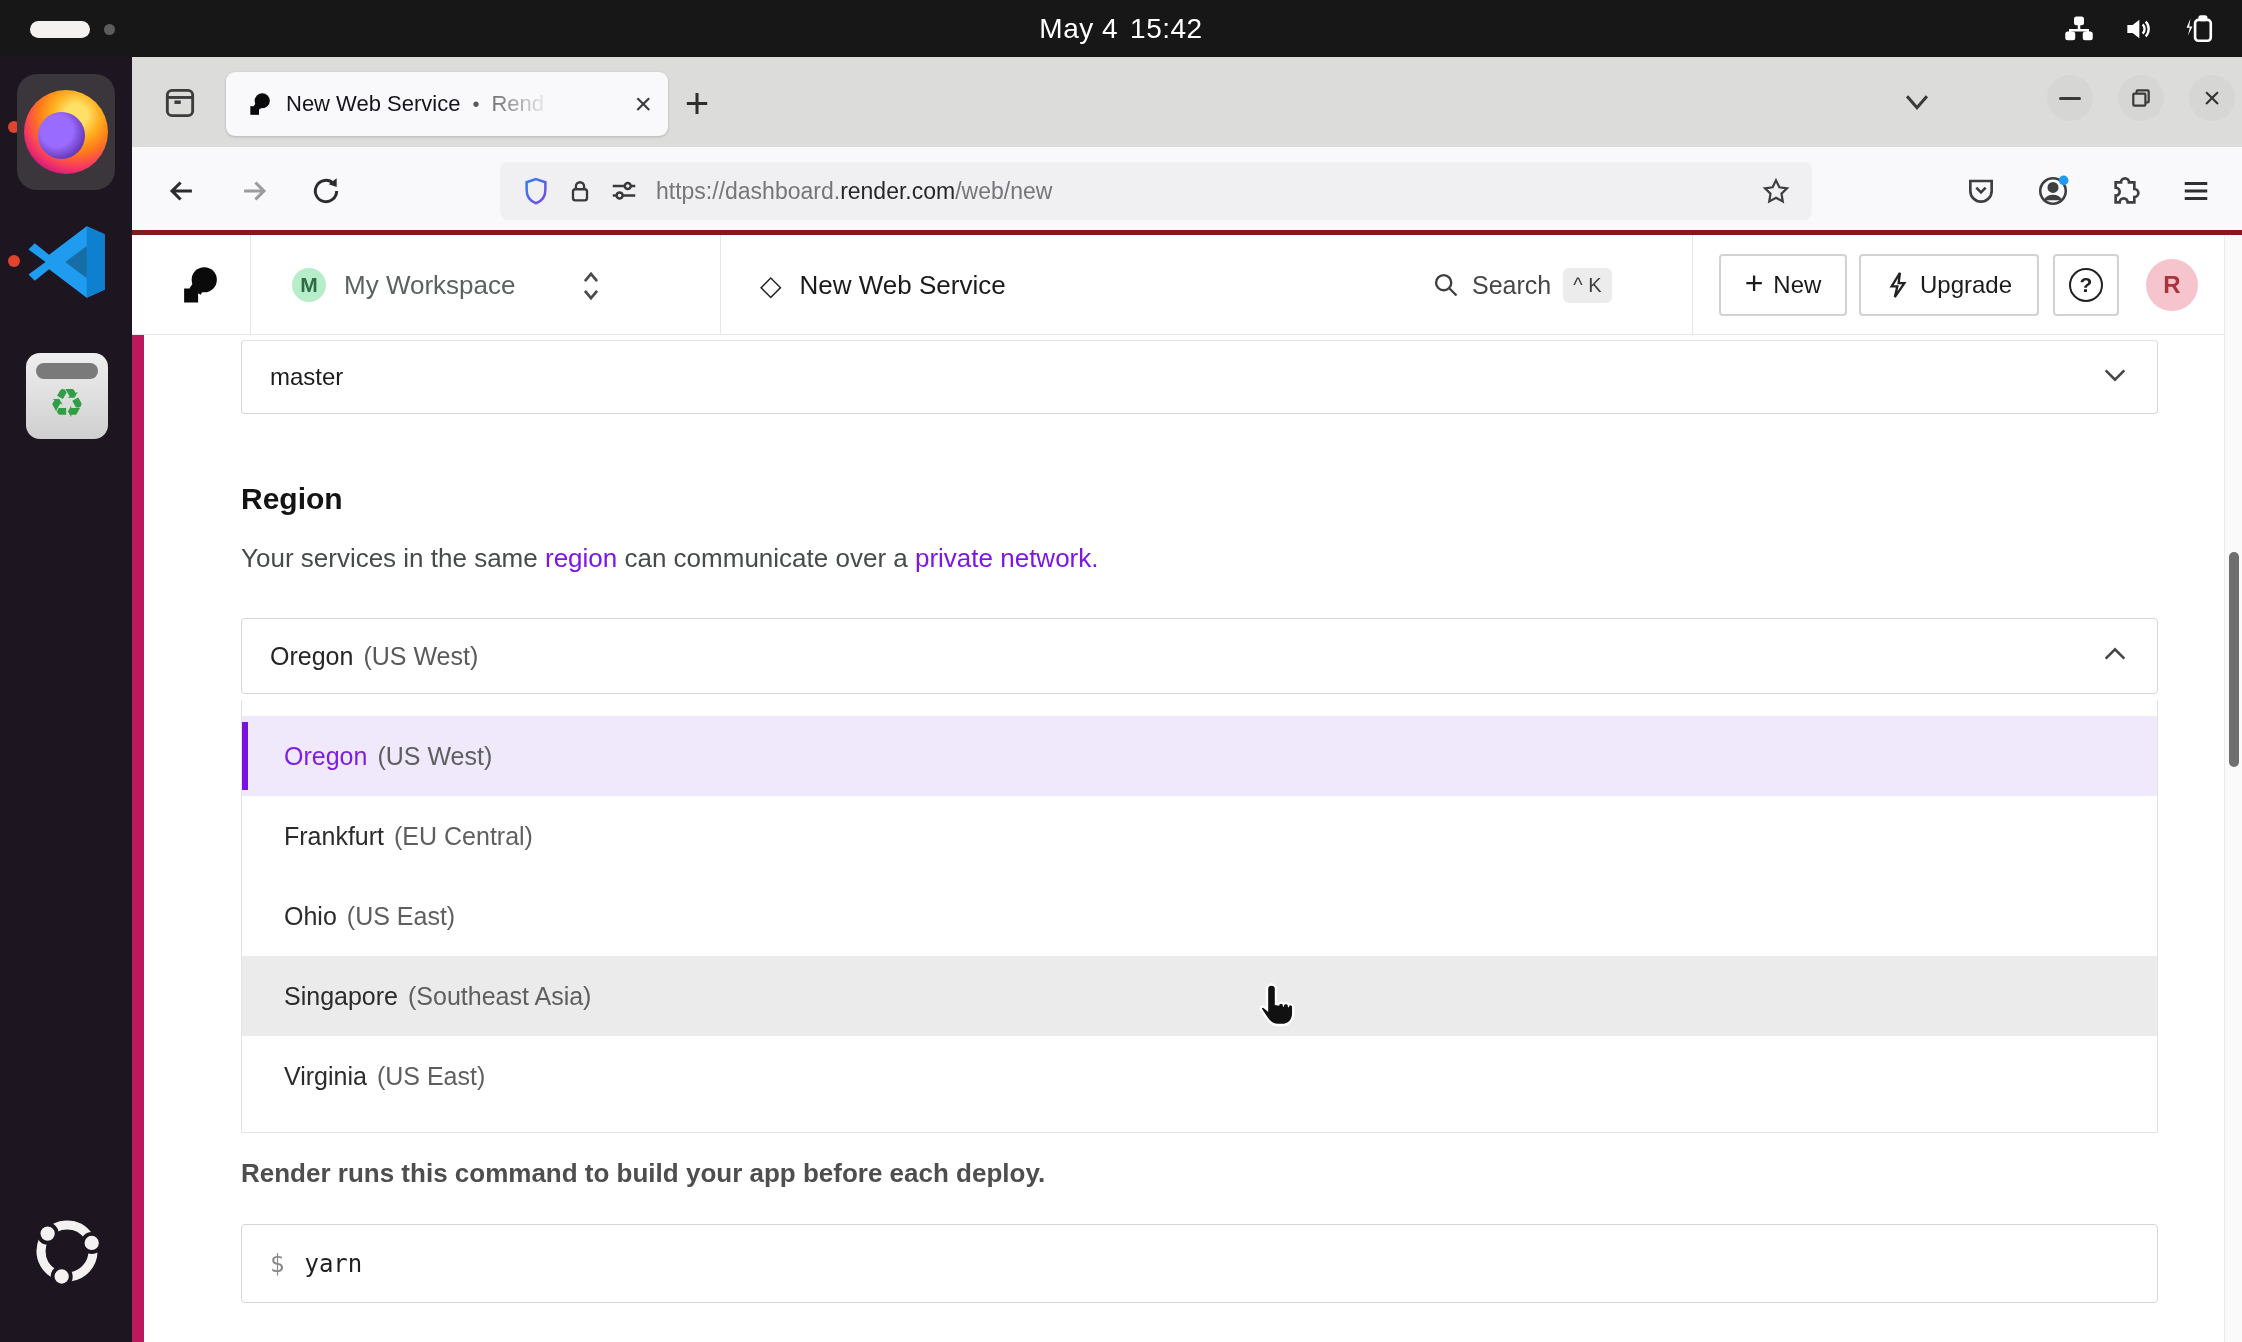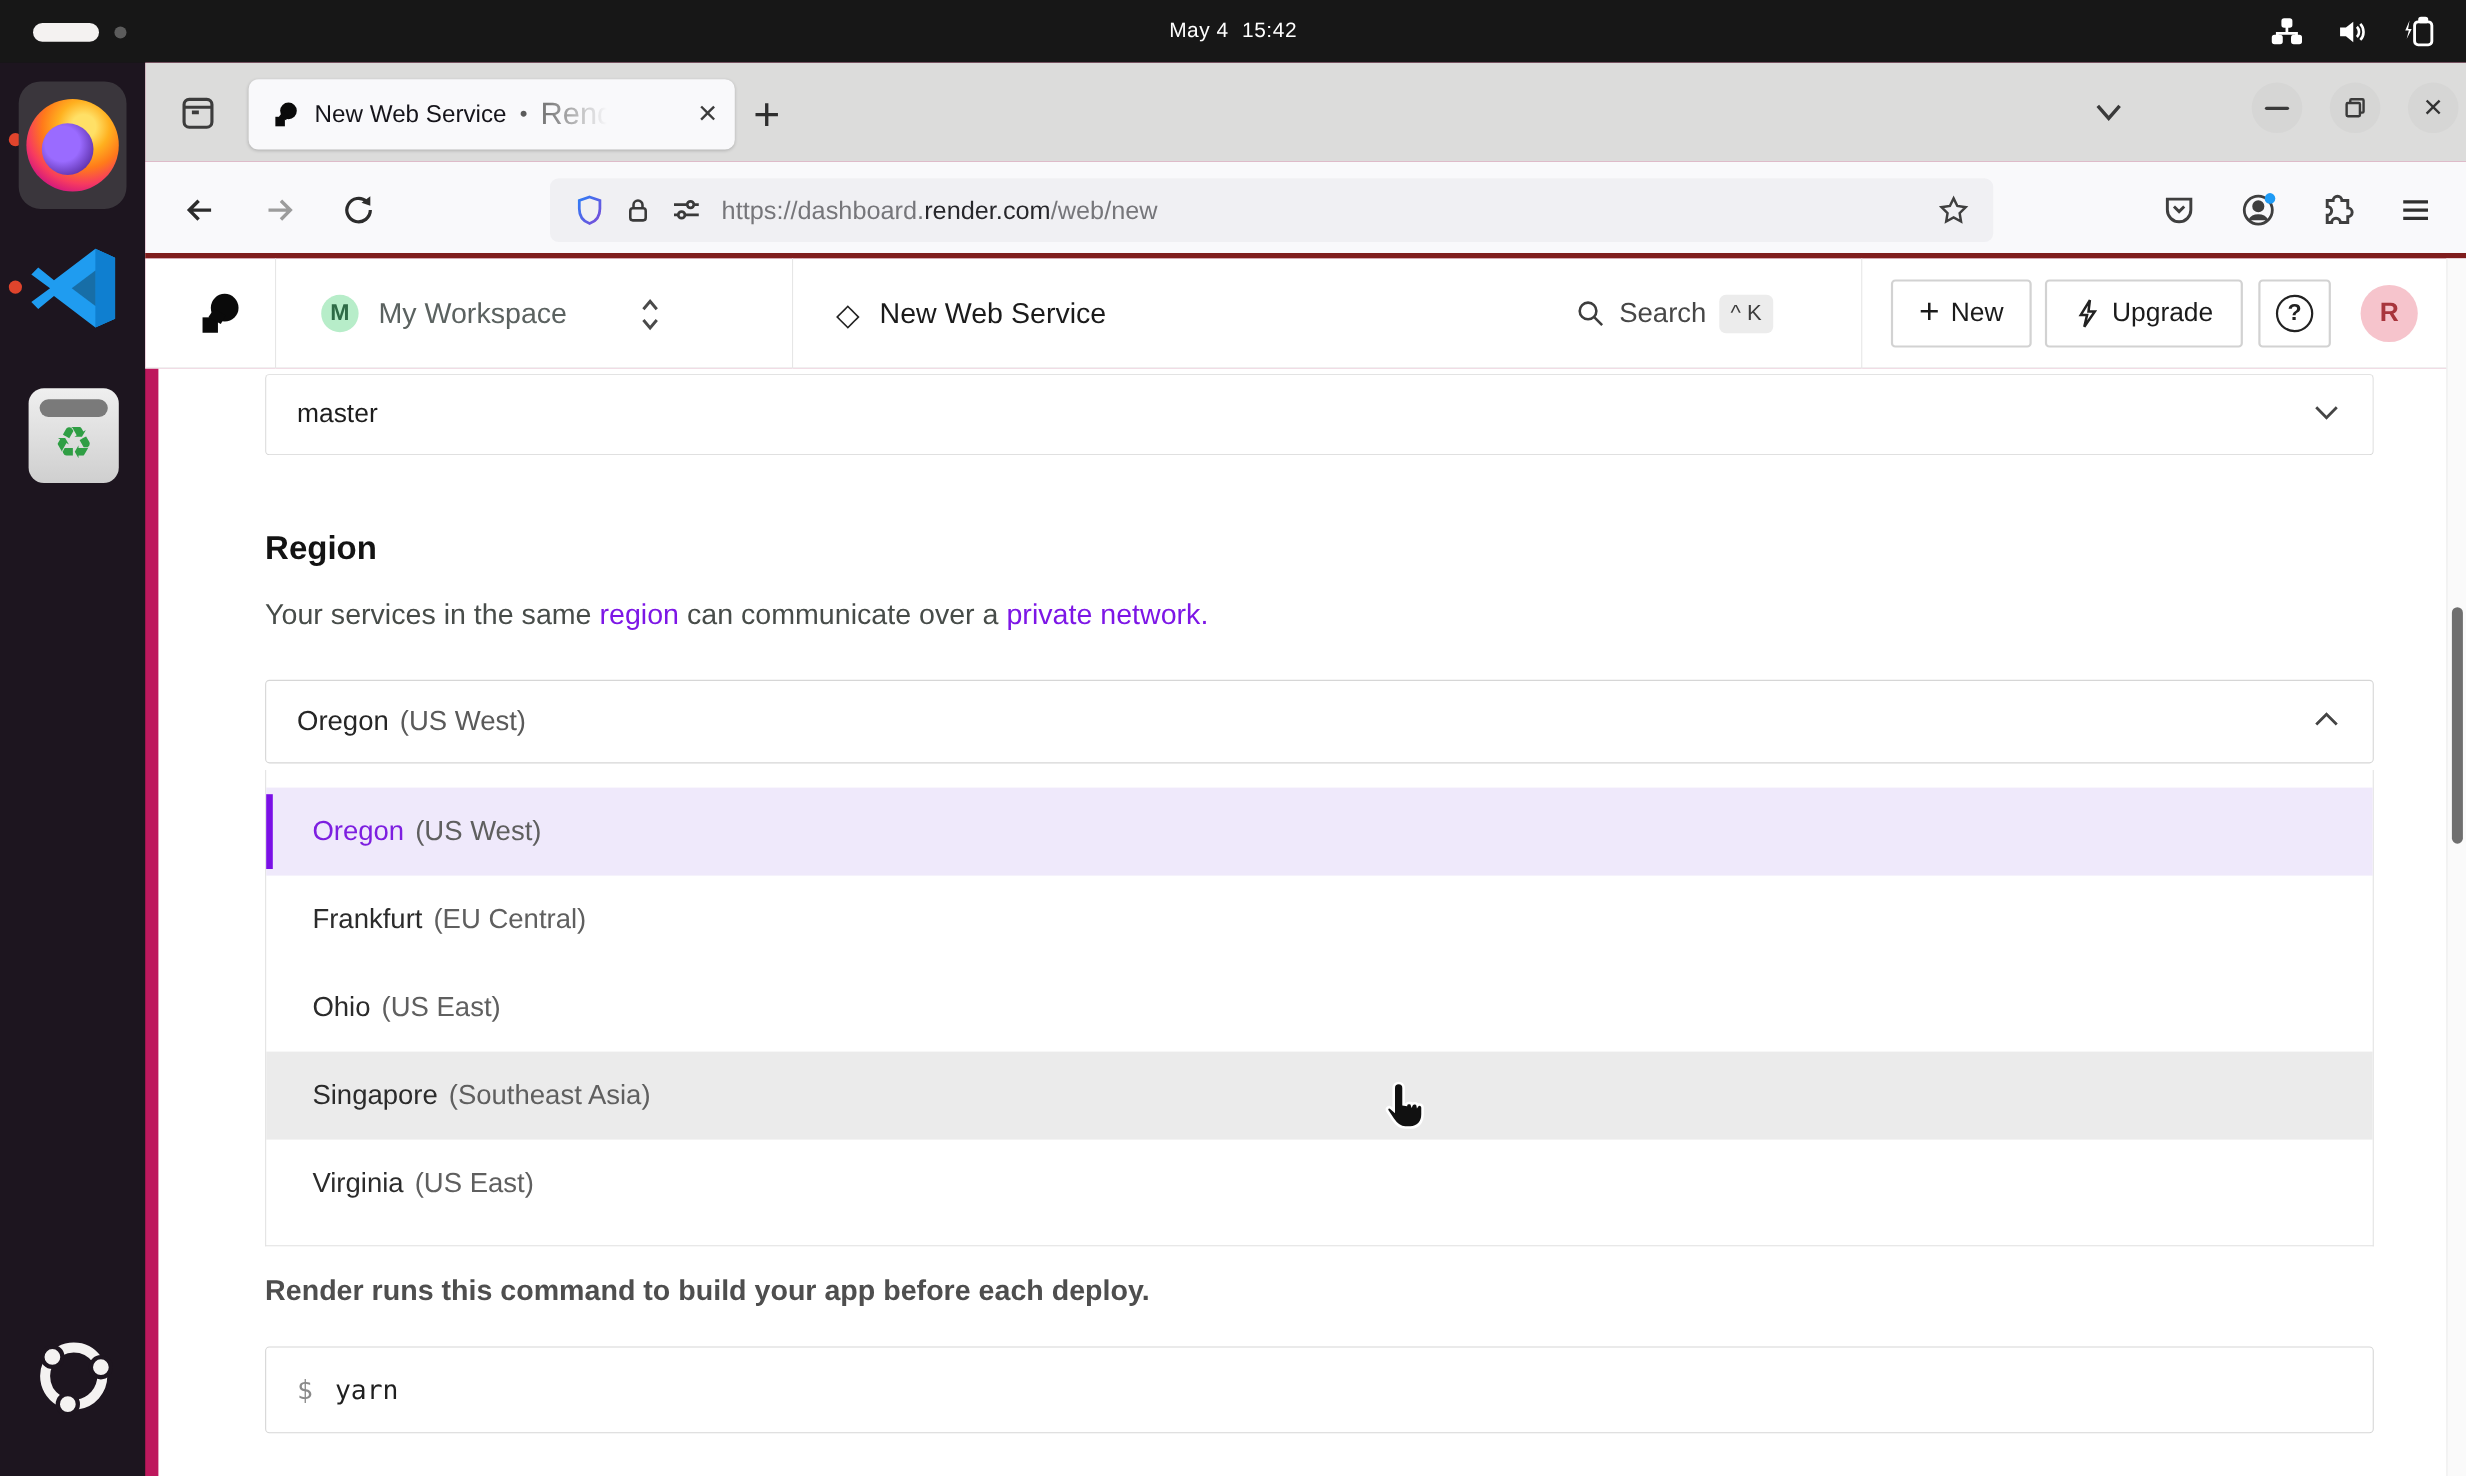--- a/index.html
+++ b/index.html
@@ -4,21 +4,21 @@
 <style>
   * { margin:0; padding:0; box-sizing:border-box; }
   html,body { width:2242px; height:1342px; overflow:hidden; background:#161616;
     font-family:"Liberation Sans","DejaVu Sans",sans-serif; }
 
   
   #topbar { position:absolute; left:0; top:0; width:2242px; height:57px; background:#171717; }
   #topbar .pill { position:absolute; left:30px; top:21px; width:60px; height:17px; background:#f4f2f1; border-radius:9px; }
   #topbar .dot  { position:absolute; left:104px; top:24px; width:11px; height:11px; background:#5c5c5c; border-radius:50%; }
   #topbar .clock { position:absolute; left:0; top:0; width:2242px; height:57px; display:flex; align-items:center; justify-content:center;
-    color:#fff; font-size:19px; font-weight:500; letter-spacing:.5px; }
+    color:#fff; font-size:28px; font-weight:500; letter-spacing:.5px; }
   #topbar .clock span { margin:0 6px; }
   .sysicons { position:absolute; right:26px; top:0; height:57px; display:flex; align-items:center; gap:28px; }
   .sysicons svg { display:block; }
 
   
   #dock { position:absolute; left:0; top:57px; width:132px; height:1285px; background:#1d151f; }
   .dock-ind { position:absolute; left:8px; width:12px; height:12px; border-radius:50%; background:#e0442c; }
   .ff-tile { position:absolute; left:17px; top:17px; width:98px; height:116px; background:#3a363c; border-radius:20px;
      display:flex; align-items:center; justify-content:center; }
   .ff-logo { width:84px; height:84px; border-radius:50%;
@@ -34,21 +34,21 @@
   .ubuntu { position:absolute; left:28px; top:1155px; width:78px; height:78px; }
 
   
   #window { position:absolute; left:132px; top:57px; width:2180px; height:1285px; background:#be185d; }
   #tabbar { position:absolute; left:0; top:0; width:2110px; height:90px; background:#dcdcdb; }
   .ffview { position:absolute; left:28px; top:27px; width:40px; height:38px; }
   #tab { position:absolute; left:94px; top:15px; width:442px; height:64px; background:#f9f9fb; border-radius:9px;
      box-shadow:0 1px 3px rgba(0,0,0,.18); display:flex; align-items:center; padding:0 16px 0 20px; }
   #tab .title { font-size:22px; color:#15141a; margin-left:14px; white-space:nowrap; }
   #tab .tdot { color:#5b5b5b; margin:0 12px; font-size:20px; }
-  #tab .suffix { font-size:28px; color:#7a7a7a; white-space:nowrap; overflow:hidden; width:64px;
+  #tab .suffix { font-size:22px; color:#7a7a7a; white-space:nowrap; overflow:hidden; width:64px;
      -webkit-mask-image:linear-gradient(90deg,#000 10%,transparent 95%); mask-image:linear-gradient(90deg,#000 10%,transparent 95%); }
   #tab .close { margin-left:auto; font-size:30px; color:#3c3c3c; line-height:1; }
   .newtab { position:absolute; left:538px; top:20px; width:54px; height:54px; display:flex; align-items:center; justify-content:center;
      font-size:42px; font-weight:300; color:#2e2e2e; border-radius:8px; }
   .tabs-chevron { position:absolute; left:1768px; top:31px; }
   .winbtn { position:absolute; top:82px; width:46px; height:46px; border-radius:50%; background:#d6d6d5;
      display:flex; align-items:center; justify-content:center; }
   #btn-min { left:1915px; top:18px; } #btn-max { left:1986px; top:18px; } #btn-close { left:2057px; top:18px; }
   .winbtn svg, .winbtn span { display:block; }
   #btn-min span { width:22px; height:3px; background:#3a3a3a; border-radius:2px; }

